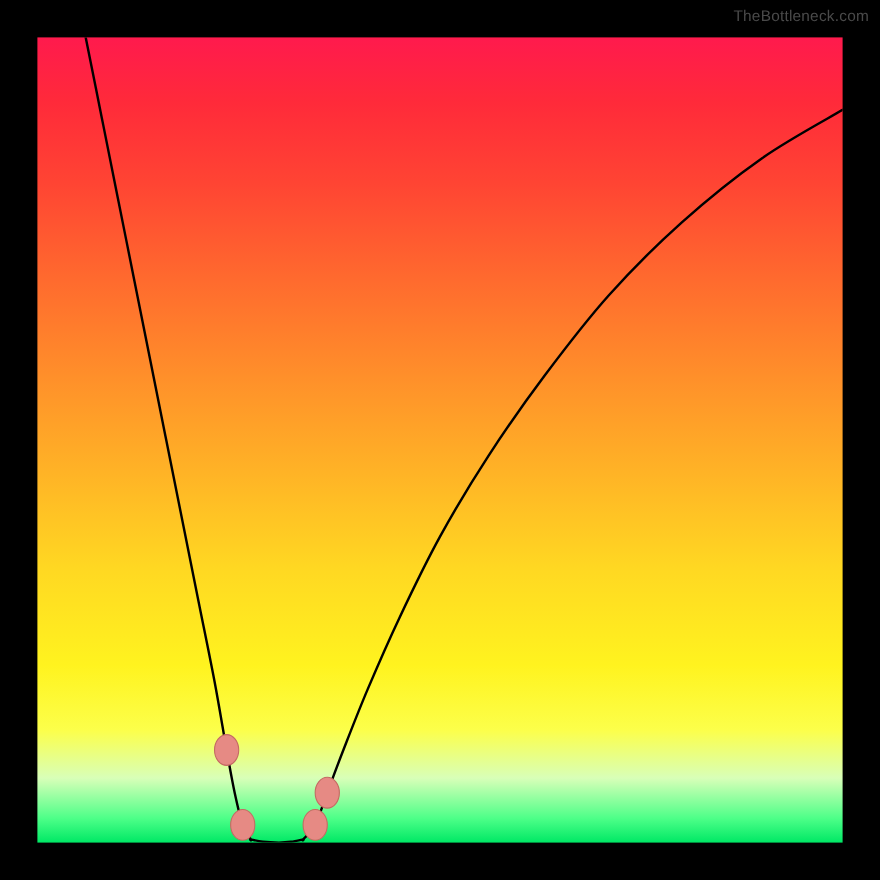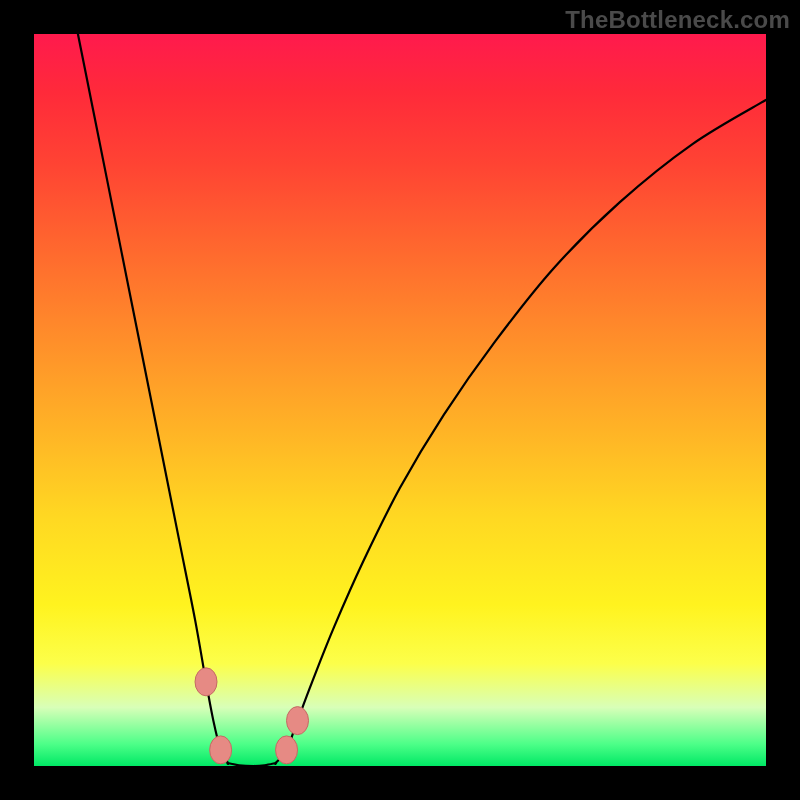--- a/index.html
+++ b/index.html
@@ -37,22 +37,22 @@
       #fcff4a 86%,
       #d8ffb8 92%,
       #4dff88 97%,
       #00e865 100%);
   }
   .attribution {
     position: absolute;
     top: 6px;
     right: 10px;
     color: #4a4a4a;
-    font-size: 24px;
-    font-weight: 700;
+    font-size: 14px;
+    font-weight: 400;
     letter-spacing: 0.2px;
     user-select: none;
   }
   svg.curve {
     position: absolute;
     left: 0;
     top: 0;
     width: 732px;
     height: 732px;
   }

